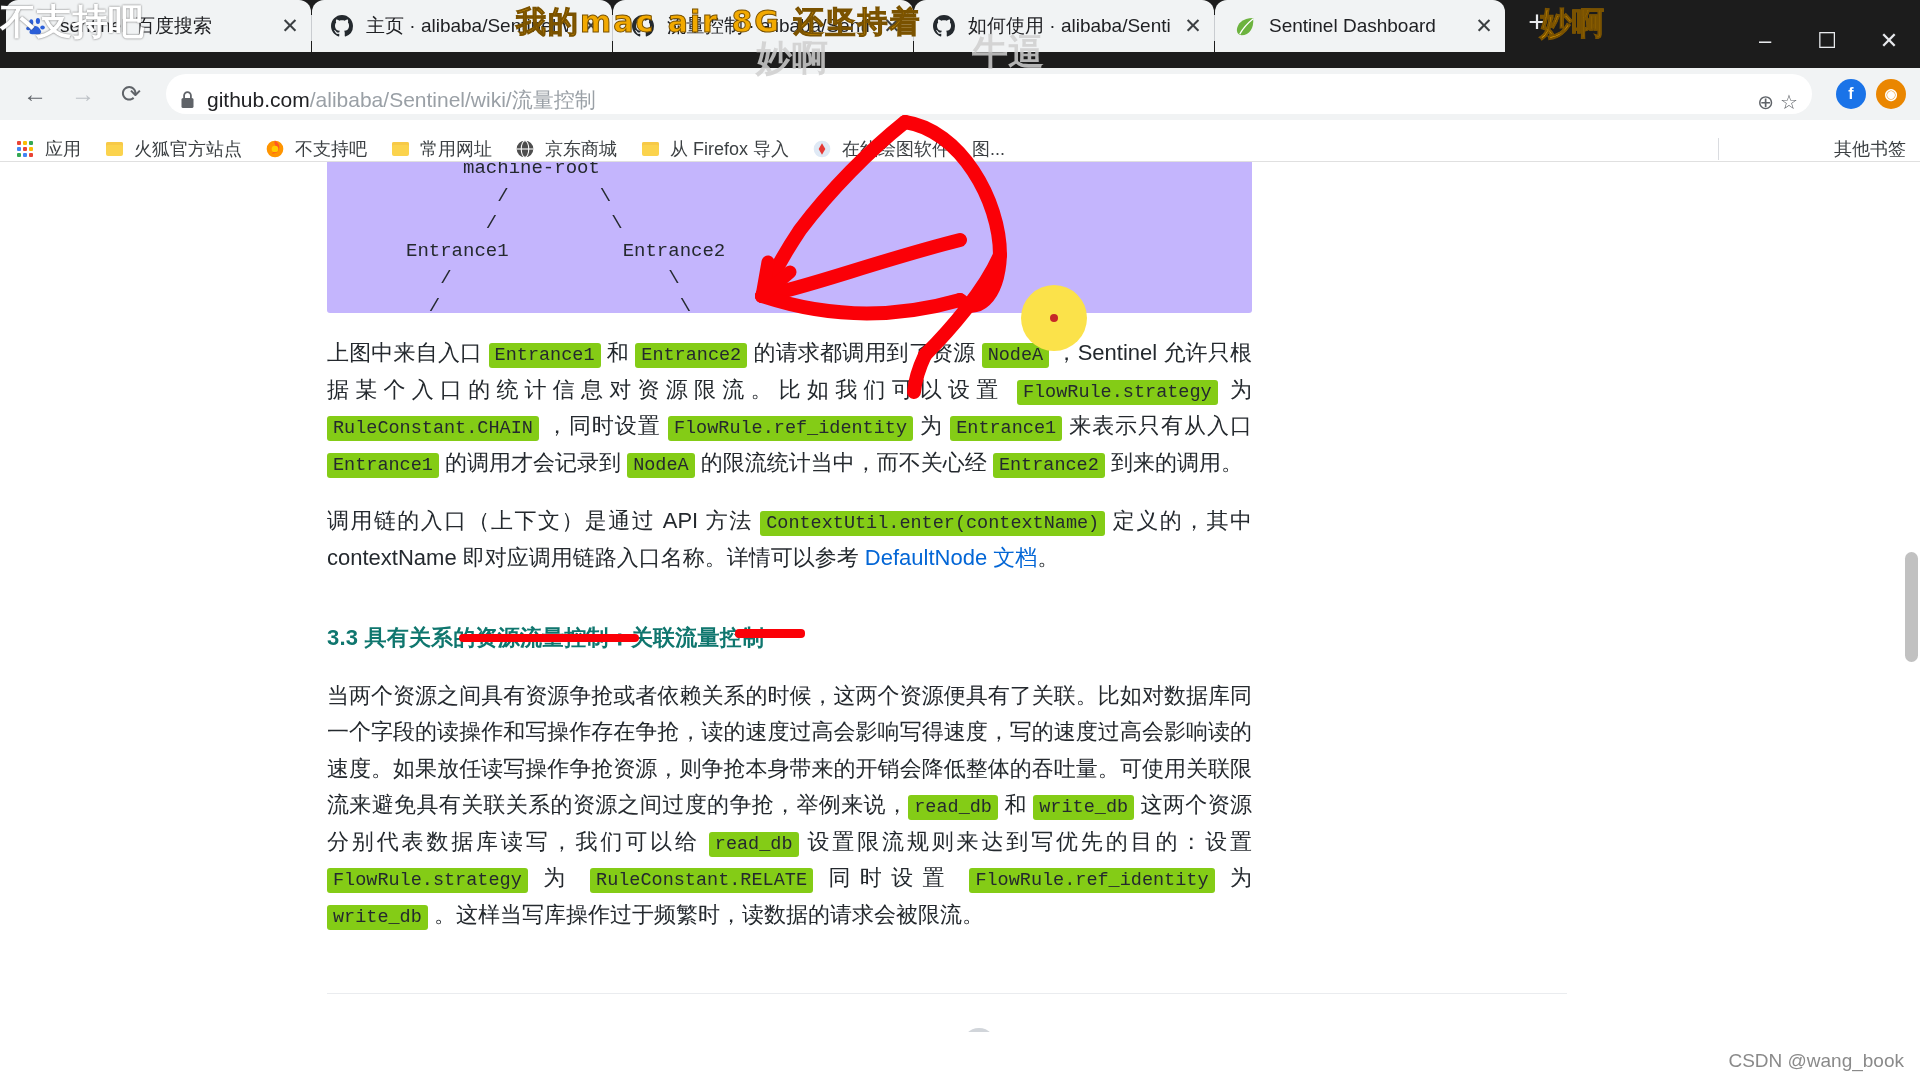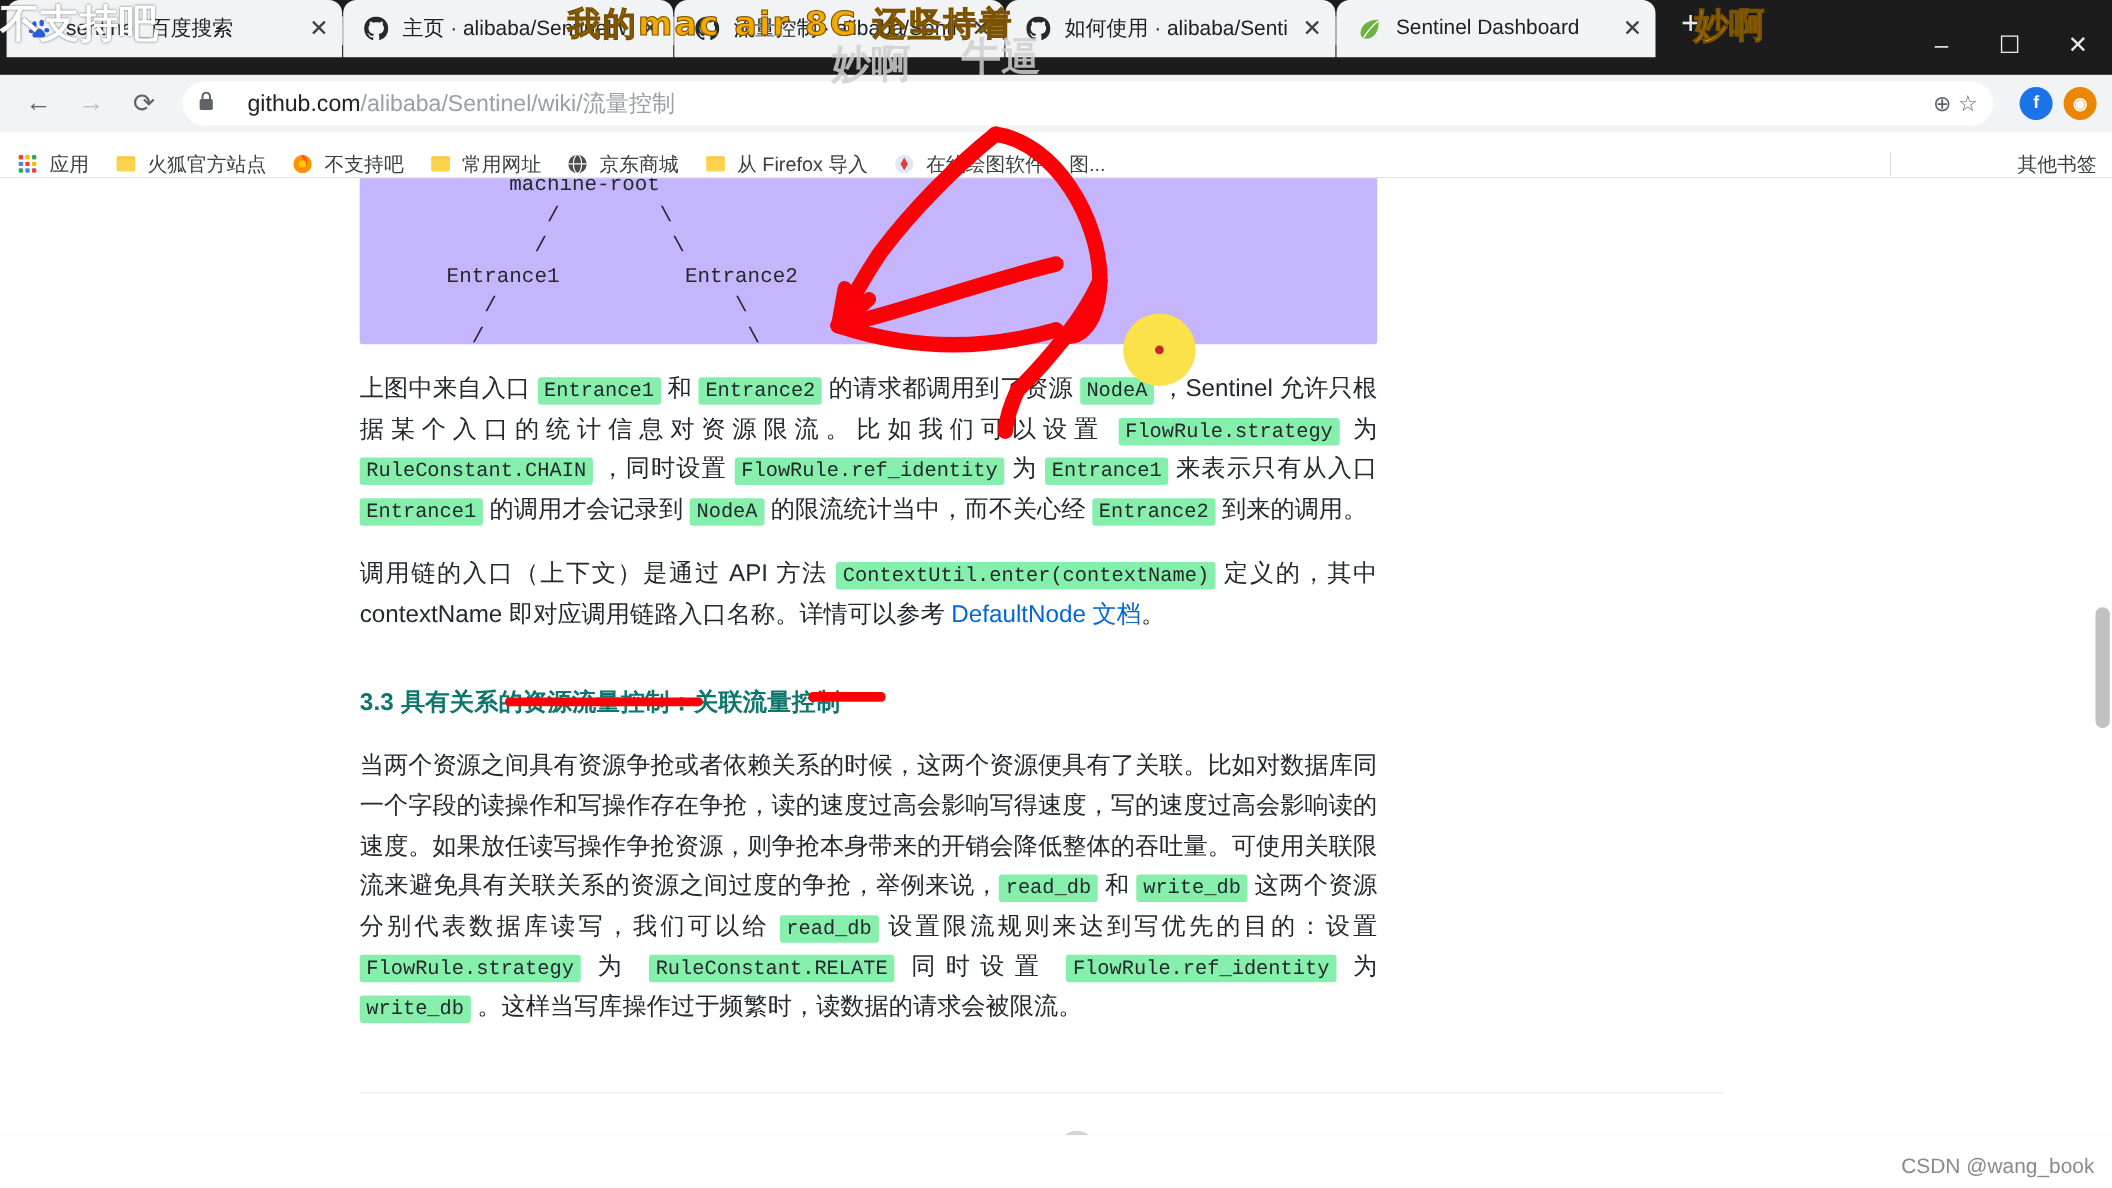--- a/index.html
+++ b/index.html
@@ -87,25 +87,24 @@
     width: 42px; height:42px; margin-right:6px;
     display:flex; align-items:center; justify-content:center;
     color:#5f6368; font-size:24px;
   }
   .navbtn.disabled { color:#bdc1c6; }
   .omnibox {
     flex:1 1 auto;
     height: 40px;
     background:#fff;
     border-radius: 20px;
-    display:flex; align-items:center;
+    display:flex; align-items:flex-end;
     padding: 0 14px;
     margin: 0 12px 0 8px;
     position: relative;
-    gap: 18px;
   }
   .lock { margin-right:12px; font-size:17px; color:#5f6368; }
   .url { font-size: 21px; color:#9aa0a6; white-space:nowrap; }
   .url .host { color:#202124; }
   .omni-icons { display:flex; align-items:center; gap:6px; margin-left:auto; }
   .omni-icons > span { font-size:20px; color:#5f6368; }
   .profile {
     width:30px; height:30px; border-radius:50%;
     background:#1a73e8; color:#fff;
     display:flex;align-items:center;justify-content:center;
@@ -152,21 +151,21 @@
     font-size: 19px;
     line-height: 1.45;
     color:#24292e;
     white-space: pre;
     margin-top: -23px;
     overflow: hidden;
     height: 174px;
   }
   p.para { margin: 22px 0 0 0; text-align: justify; }
   code.inl {
-    background:#86efac;
+    background:#84cc16;
     font-family:"Liberation Mono","DejaVu Sans Mono", monospace;
     font-size: 18.5px;
     padding: 2px 6px;
     border-radius: 3px;
     color:#24292e;
     white-space: nowrap;
   }
   a.lnk { color:#0366d6; text-decoration:none; }
   h3.sec {
     font-size: 22px; font-weight: bold; color:#0f766e;
@@ -474,16 +473,16 @@
     <circle cx="1054" cy="318" r="4" fill="#c62828"></circle>
 
     <rect x="459" y="634" width="180" height="8" rx="4" fill="#fb0007"></rect>
 
     <rect x="735" y="629" width="70" height="9" rx="4" fill="#fb0007"></rect>
   </svg>
 
   <div class="wm wm-white" style="left:0px;  top:-2px; font-size:36px;">不支持吧</div>
   <div class="wm wm-orange" style="left:516px; top:2px;  font-size:30px; letter-spacing:2px;">我的mac air 8G 还坚持着</div>
   <div class="wm wm-grey" style="left:756px; top:34px; font-size:36px;">妙啊</div>
-  <div class="wm wm-grey" style="left:874px; top:28px; font-size:36px;">牛逼</div>
+  <div class="wm wm-grey" style="left:972px; top:28px; font-size:36px;">牛逼</div>
   <div class="wm wm-orange" style="left:1540px; top:2px; font-size:32px;">妙啊</div>
 
 </div>
 
 </body></html>

